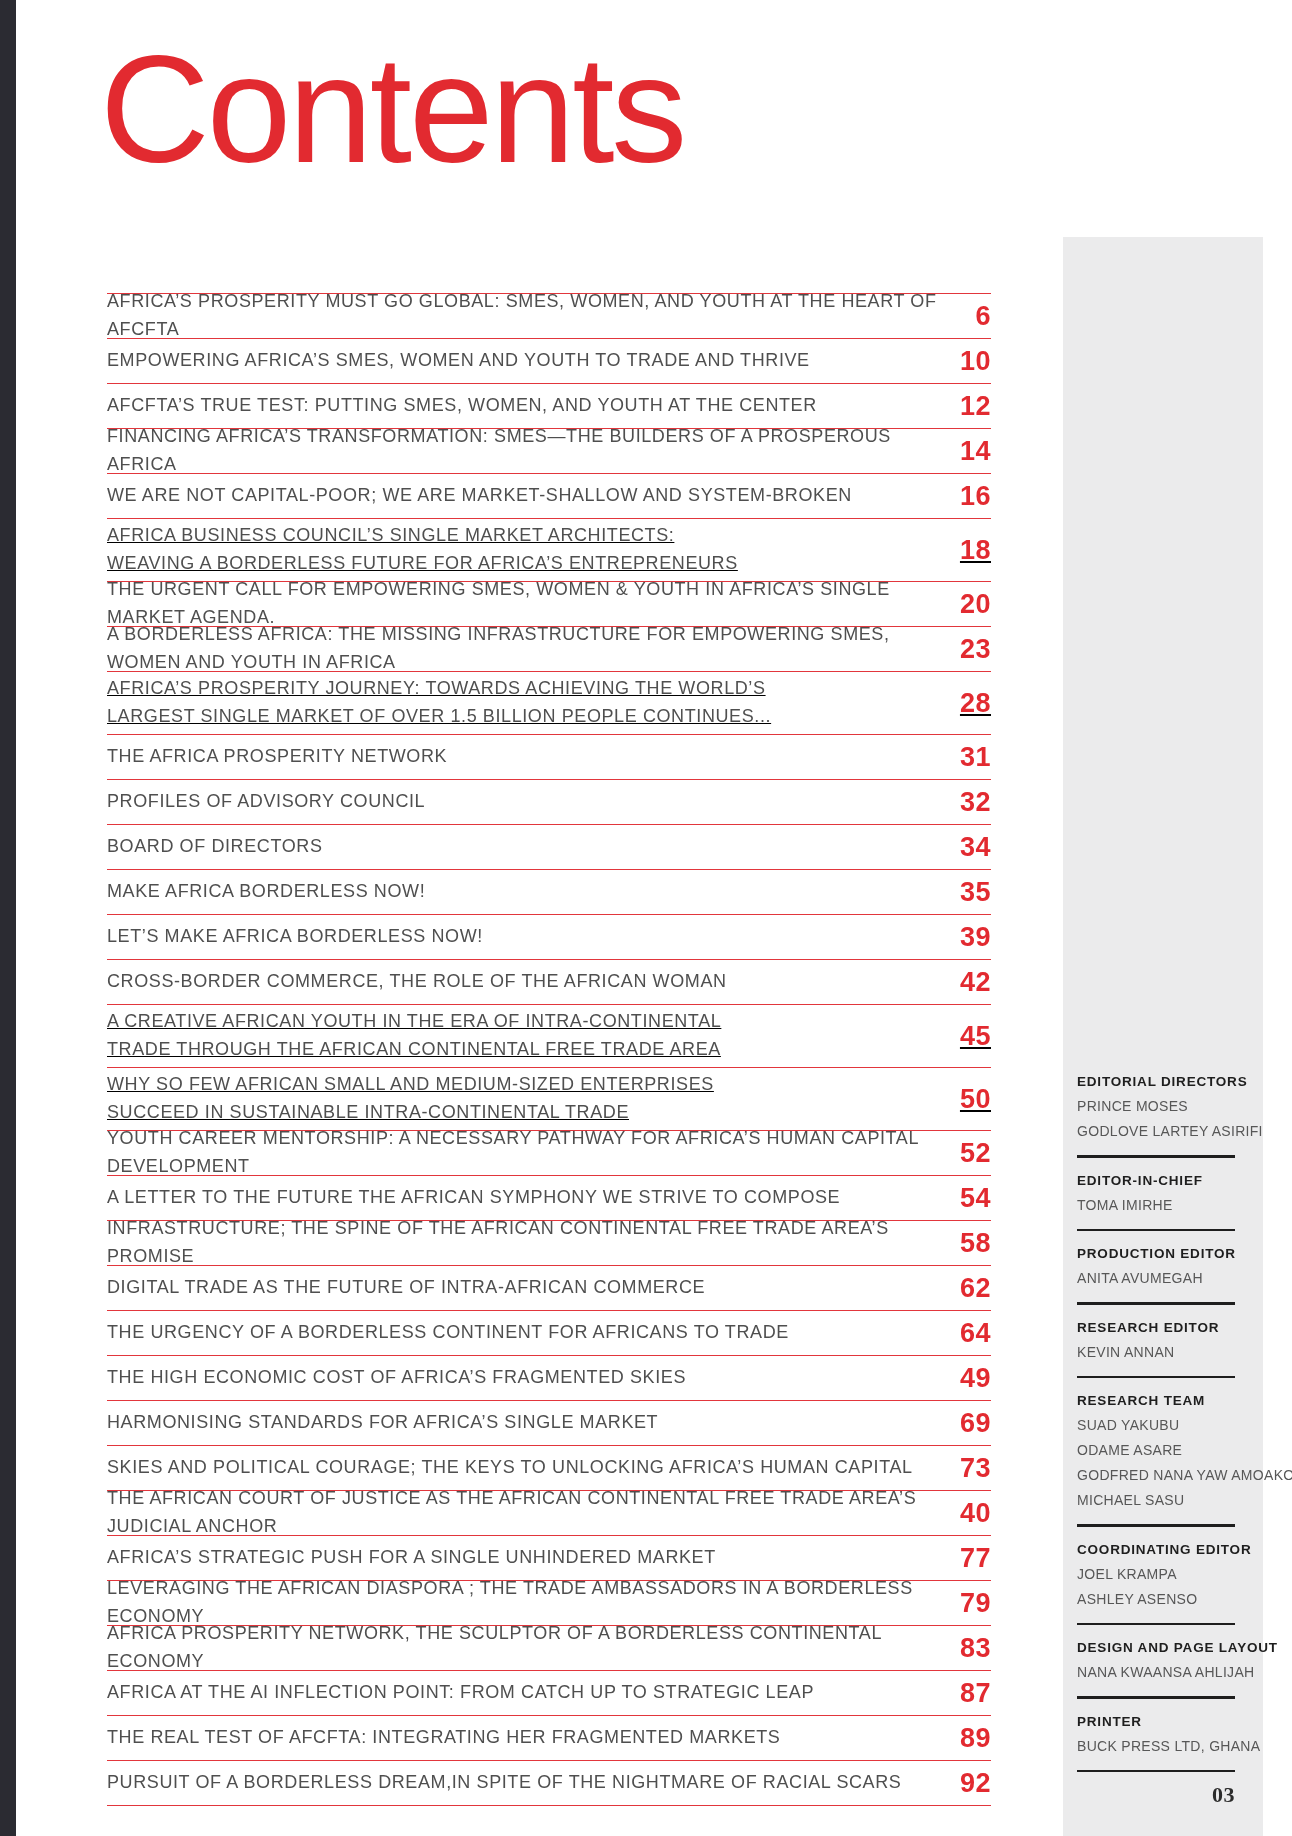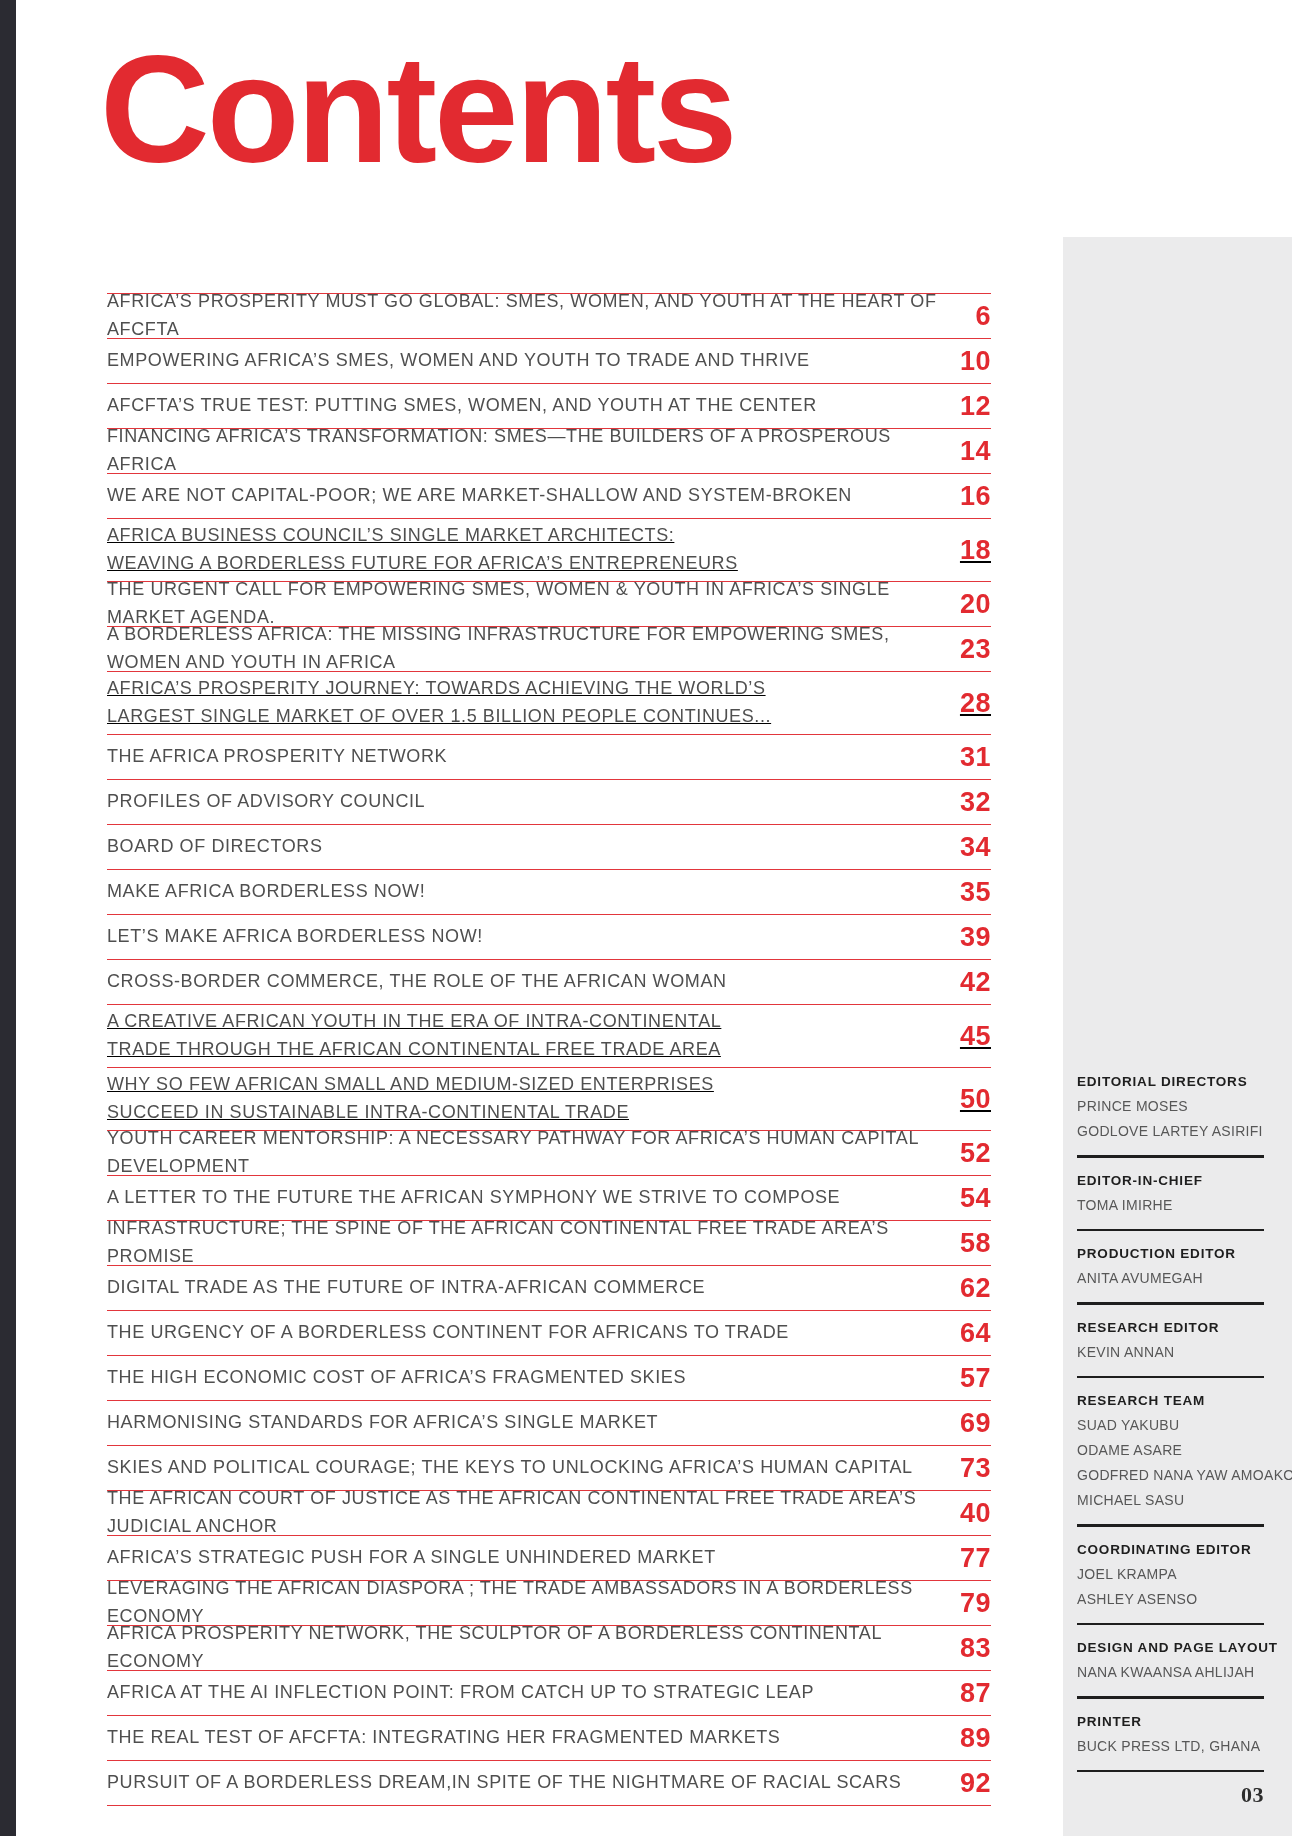--- a/index.html
+++ b/index.html
@@ -19,21 +19,21 @@
     font-family:"Liberation Sans",sans-serif;
     position:relative;
     overflow:hidden;
   }
   .left-bar{
     position:absolute;left:0;top:0;width:16px;height:1836px;
     background:var(--bar-black);
   }
   .page-title{
     position:absolute;left:100px;top:18px;margin:0;
-    font-size:152px;font-weight:bold;letter-spacing:-3px;line-height:1.2;
+    font-size:152px;font-weight:normal;letter-spacing:-3px;line-height:1.2;
     color:var(--accent-red);
   }
   .toc{
     position:absolute;left:107px;top:293px;width:884px;
     border-bottom:1.5px solid var(--rule-red);
   }
   .toc-row{
     display:flex;align-items:center;justify-content:space-between;
     border-top:1.5px solid var(--rule-red);
     height:45px;
@@ -41,21 +41,21 @@
   .toc-row.two-line{height:63px;text-decoration:underline;}
   .toc-title{
     font-size:18px;color:var(--toc-text);letter-spacing:0.6px;
     line-height:1.55;white-space:pre-line;padding-right:20px;
   }
   .toc-page{
     font-size:27px;font-weight:bold;color:var(--accent-red);
     letter-spacing:0.5px;flex:none;
   }
   .sidebar{
-    position:absolute;left:1063px;top:237px;width:229px;height:1599px;
+    position:absolute;left:1063px;top:237px;width:200px;height:1599px;
     background:var(--panel-gray);
     padding:832px 28px 0 14px;
   }
   .sb-heading{
     font-size:13.5px;font-weight:bold;color:var(--credits-dark);
     letter-spacing:0.8px;line-height:25px;white-space:nowrap;
   }
   .sb-name{
     font-size:14px;color:var(--credits-name);
     letter-spacing:0.3px;line-height:25px;white-space:nowrap;
@@ -164,21 +164,21 @@
     <div class="toc-row">
       <span class="toc-title">DIGITAL TRADE AS THE FUTURE OF INTRA-AFRICAN COMMERCE</span>
       <span class="toc-page">62</span>
     </div>
     <div class="toc-row">
       <span class="toc-title">THE URGENCY OF A BORDERLESS CONTINENT FOR AFRICANS TO TRADE</span>
       <span class="toc-page">64</span>
     </div>
     <div class="toc-row">
       <span class="toc-title">THE HIGH ECONOMIC COST OF AFRICA’S FRAGMENTED SKIES</span>
-      <span class="toc-page">57</span>
+      <span class="toc-page">49</span>
     </div>
     <div class="toc-row">
       <span class="toc-title">HARMONISING STANDARDS FOR AFRICA’S SINGLE MARKET</span>
       <span class="toc-page">69</span>
     </div>
     <div class="toc-row">
       <span class="toc-title">SKIES AND POLITICAL COURAGE; THE KEYS TO UNLOCKING  AFRICA’S HUMAN CAPITAL</span>
       <span class="toc-page">73</span>
     </div>
     <div class="toc-row">

